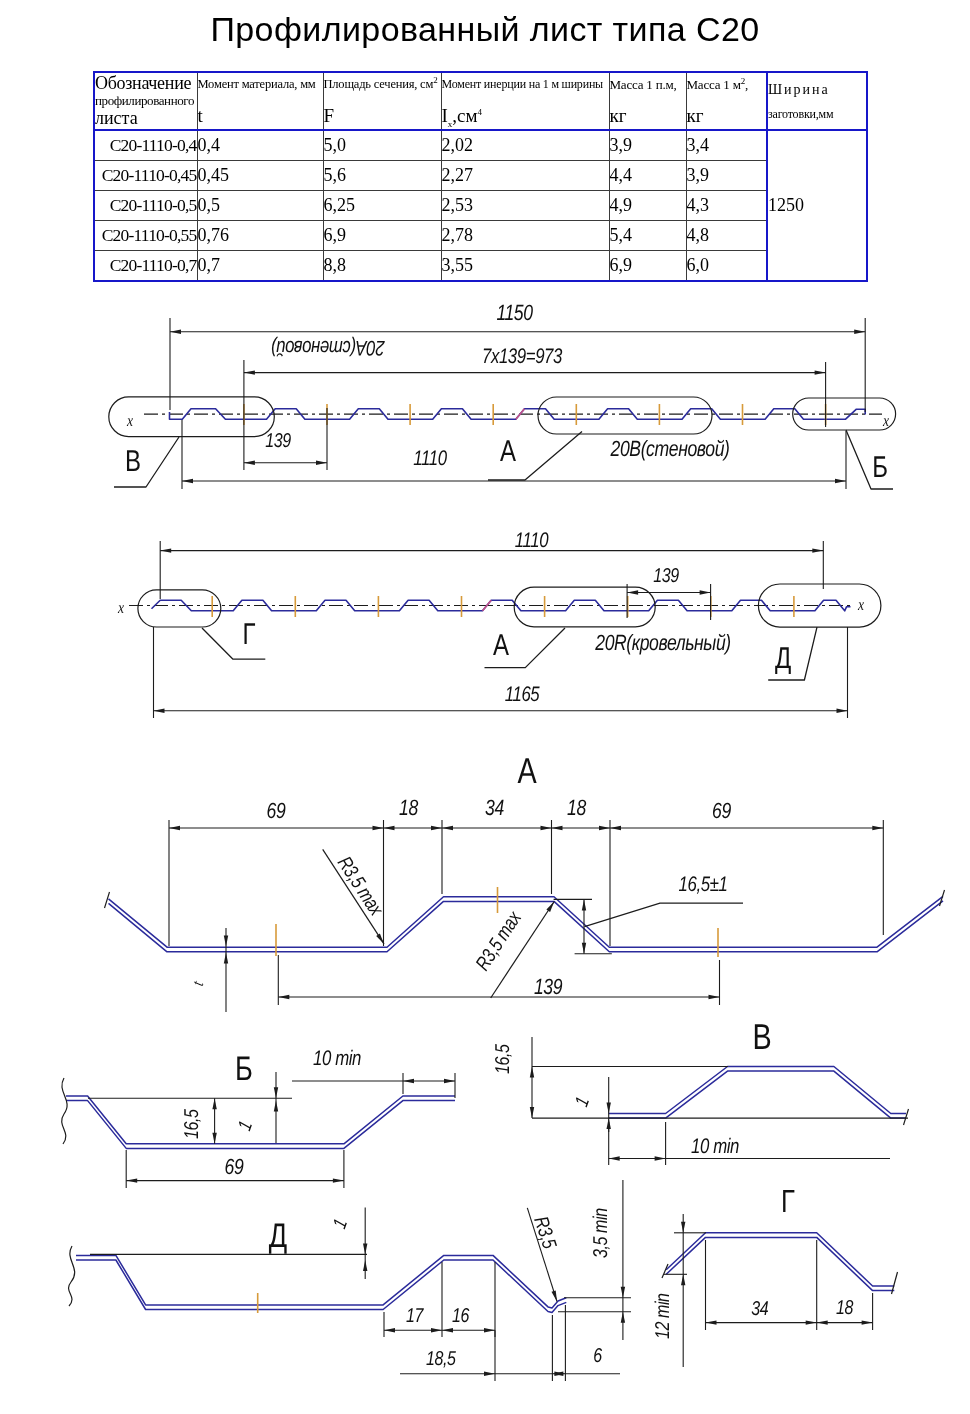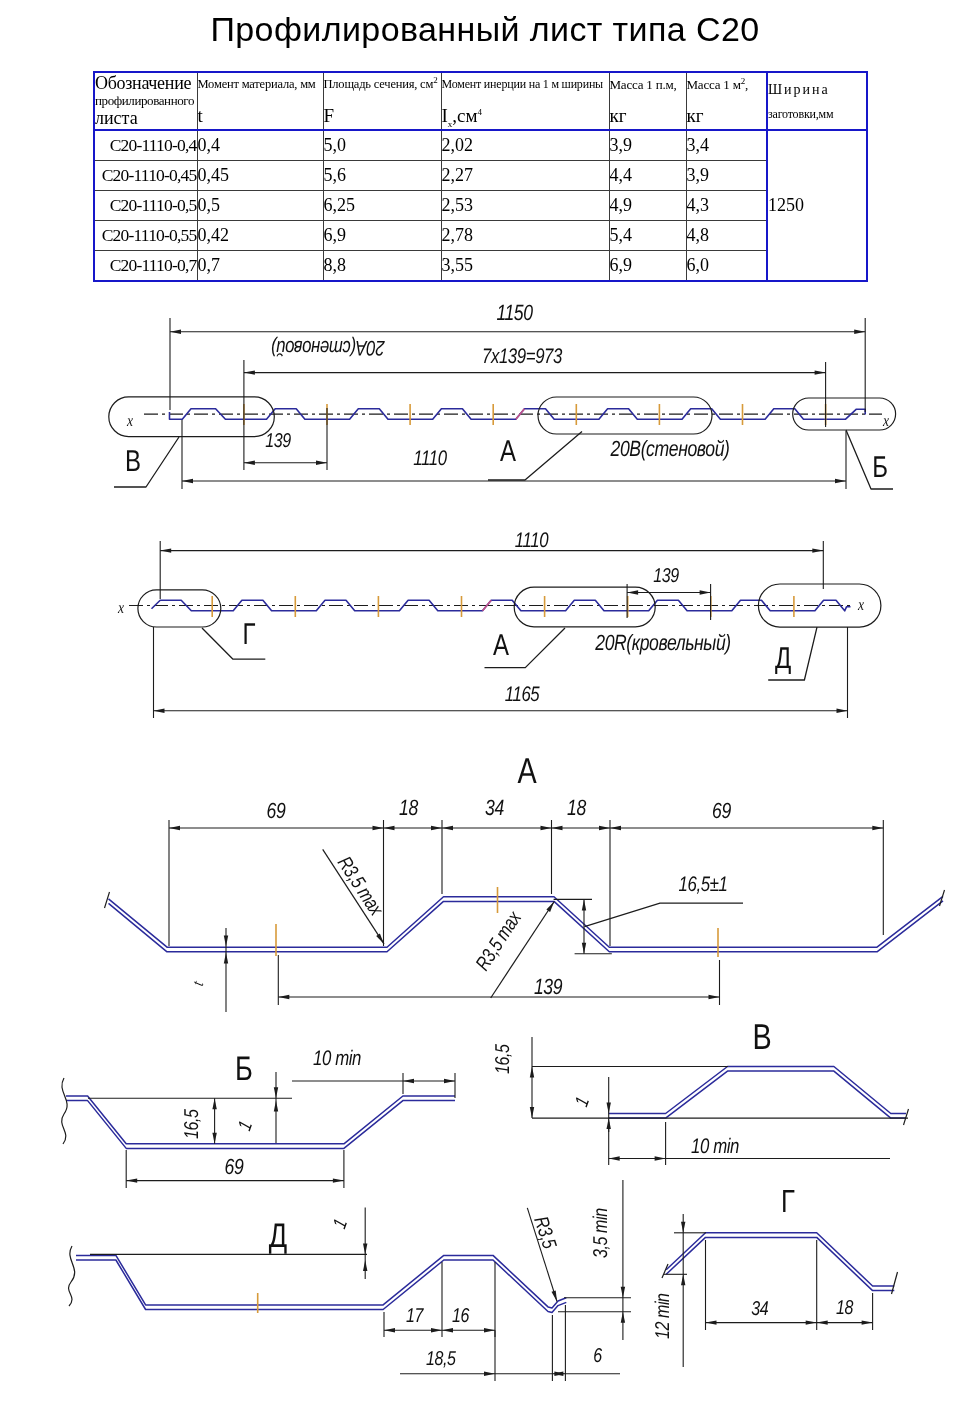--- a/index.html
+++ b/index.html
@@ -88,21 +88,21 @@
 <tr>
           <td class="c1">С20-1110-0,5</td>
           <td>0,5</td>
           <td>6,25</td>
           <td>2,53</td>
           <td>4,9</td>
           <td>4,3</td>
         </tr>
 <tr>
           <td class="c1">С20-1110-0,55</td>
-          <td>0,42</td>
+          <td>0,76</td>
           <td>6,9</td>
           <td>2,78</td>
           <td>5,4</td>
           <td>4,8</td>
         </tr>
 <tr>
           <td class="c1">С20-1110-0,7</td>
           <td>0,7</td>
           <td>8,8</td>
           <td>3,55</td>

